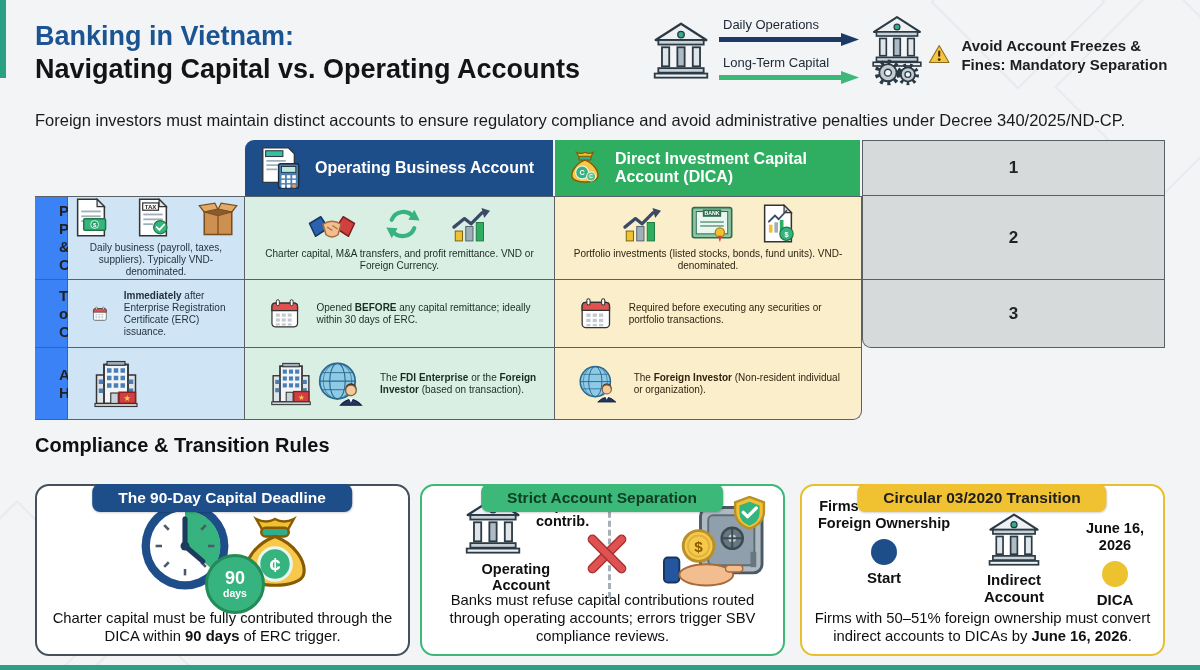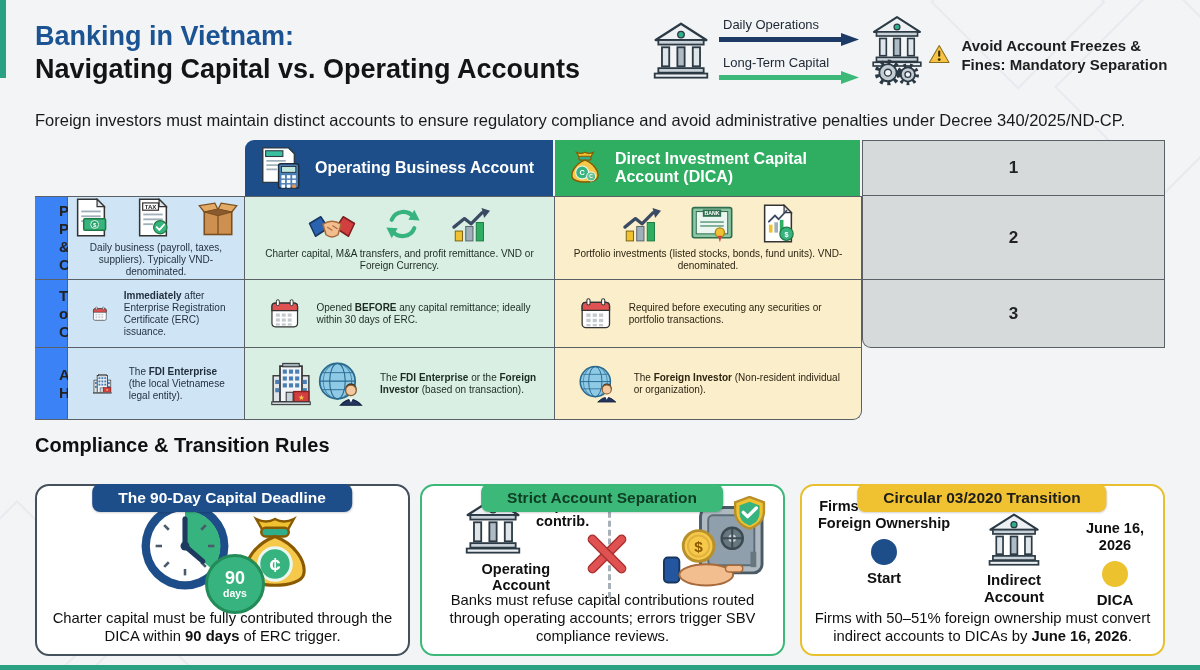--- a/index.html
+++ b/index.html
@@ -441,21 +441,20 @@
         </svg>
       <div class="ctext"><span>Required before executing any securities or portfolio transactions.</span></div>
     </div>
 
     <div class="bcell nleft ncell blb">3</div>
     <div class="bcell lcell">Account Holder</div>
     <div class="bcell colA crow">
       <svg width="48" height="48" viewBox="0 0 64 64">
           <use href="#i-building"></use>
         </svg>
-      <div class="ctext"><span>The </span><b>FDI Enterprise</b><span> (the local Vietnamese legal entity).</span></div>
     </div>
     <div class="bcell colB crow">
       <span class="icon-pair">
         <svg width="44" height="44" viewBox="0 0 64 64">
             <use href="#i-building"></use>
           </svg>
         <svg width="46" height="44" viewBox="0 0 64 62">
             <use href="#i-globe-person"></use>
           </svg>
       </span>

